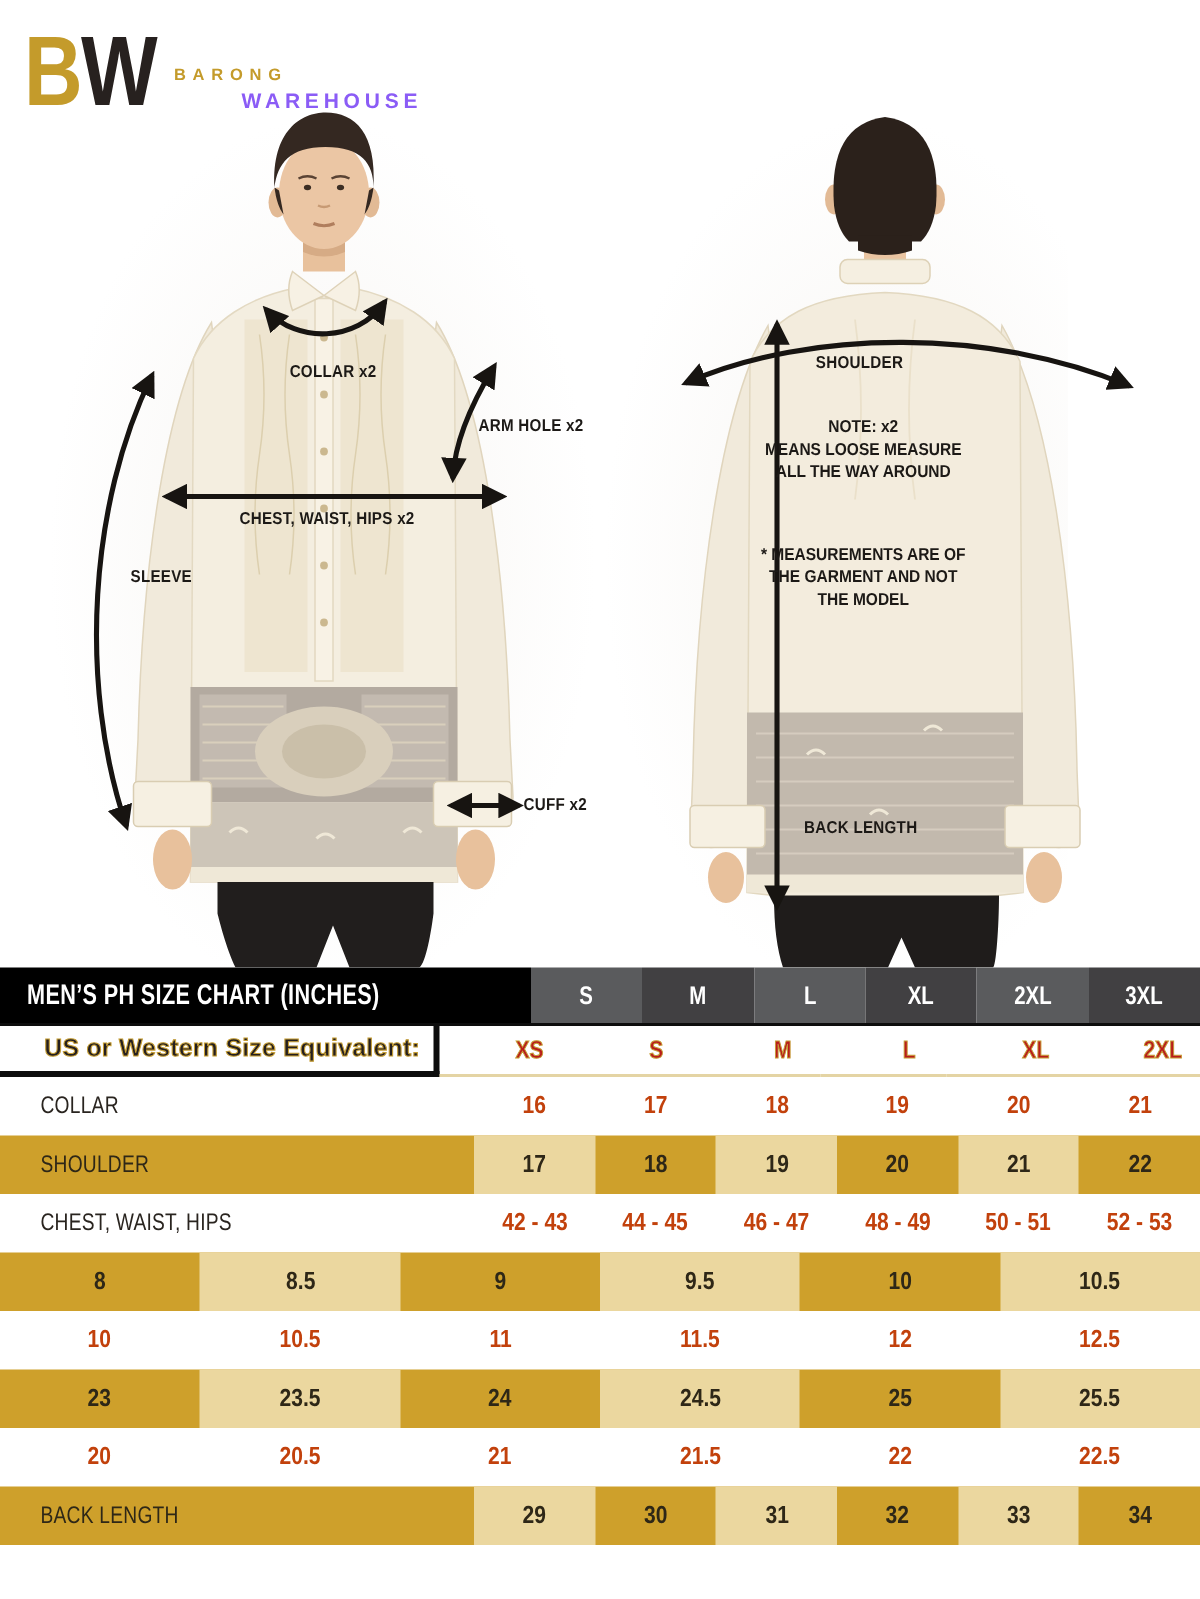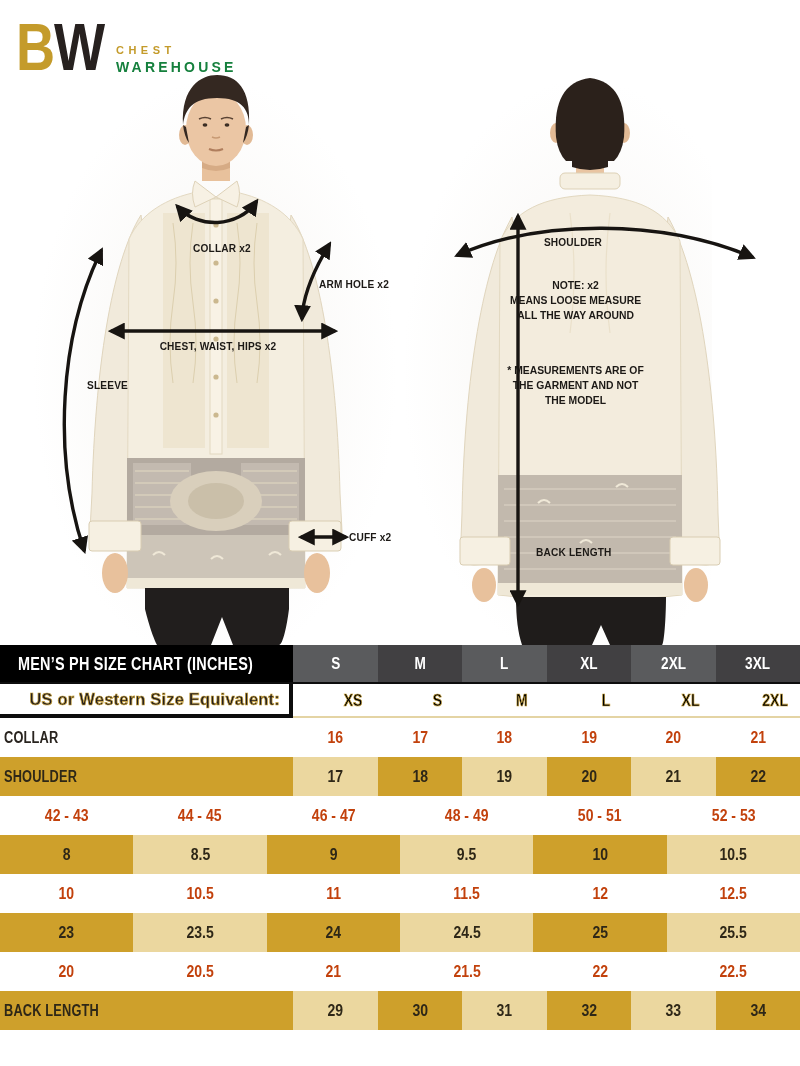--- a/index.html
+++ b/index.html
@@ -8,21 +8,21 @@
     position:relative;width:800px;height:1066px;background:#fff;overflow:hidden;
     font-family:"Liberation Sans",sans-serif;
   }
   
   .logo{position:absolute;left:16px;top:20px;display:flex;align-items:flex-start;}
   .logo-mark{display:flex;line-height:.82;font-weight:800;letter-spacing:-10px;}
   .logo-b{font-size:66px;color:#c49b2b;transform:scaleX(.82);transform-origin:left top;}
   .logo-w{font-size:66px;color:#27211f;transform:scaleX(.82);transform-origin:left top;}
   .logo-text{margin-left:10px;padding-top:24px;}
   .logo-barong{color:#c49b2b;font-size:11px;font-weight:700;letter-spacing:4.5px;}
-  .logo-warehouse{color:#15803d;font-size:14px;font-weight:700;letter-spacing:3.2px;margin-top:3px;}
+  .logo-warehouse{color:#8b5cf6;font-size:14px;font-weight:700;letter-spacing:3.2px;margin-top:3px;margin-left:45px;}
   
   .photo-area{
     position:absolute;left:0;top:73px;width:712px;height:572px;
     background:
       radial-gradient(260px 420px at 215px 300px, #f6f4f1 0%, rgba(255,255,255,0) 70%),
       radial-gradient(260px 420px at 585px 300px, #f6f4f1 0%, rgba(255,255,255,0) 70%);
   }
   .fig{position:absolute;top:0;width:340px;height:572px;}
   .fig-front{left:45px;}
   .fig-back{left:420px;}
@@ -31,61 +31,61 @@
     position:absolute;font-size:11.5px;font-weight:700;color:#1c1916;
     letter-spacing:.2px;white-space:nowrap;transform:scaleX(.88);transform-origin:left center;
   }
   .mlabel.center{text-align:center;transform-origin:center;}
   .note-block{position:absolute;text-align:center;font-size:11.5px;font-weight:700;color:#1c1916;line-height:15px;transform:scaleX(.9);}
   
   .size-table{position:absolute;left:0;top:645px;width:800px;}
   .t-row{display:flex;width:800px;}
   .t-head{height:37px;}
   .t-title{
-    width:293px;background:#000;color:#fff;display:flex;align-items:center;
+    width:354px;background:#000;color:#fff;display:flex;align-items:center;
     padding-left:18px;font-size:19px;font-weight:600;
   }
   .t-title span{transform:scaleX(.76);transform-origin:left center;white-space:nowrap;letter-spacing:.3px;}
   .t-size{flex:1;display:flex;align-items:center;justify-content:center;color:#fff;font-size:17px;font-weight:700;}
   .t-size:nth-child(even){background:#5a5b5d;}
   .t-size:nth-child(odd){background:#414042;}
   .t-size span{transform:scaleX(.8);}
   .t-us{height:36px;background:#fff;border-top:2px solid #0d0d0d;}
   .us-label{
     width:293px;display:flex;align-items:center;justify-content:flex-end;padding-right:9px;
     border-right:4px solid #0d0d0d;border-bottom:4px solid #0d0d0d;
     font-size:16.5px;font-weight:800;color:#241f20;letter-spacing:.2px;
     -webkit-text-stroke:.7px #c59d33;white-space:nowrap;
   }
-  .t-us .t-val{border-bottom:2px solid #e4d4a4;-webkit-text-stroke:.7px #c59d33;color:#000000;padding-left:35px;}
+  .t-us .t-val{border-bottom:2px solid #e4d4a4;-webkit-text-stroke:.7px #c59d33;color:#b91c1c;padding-left:35px;}
   .t-val{flex:1;display:flex;align-items:center;justify-content:center;font-size:16.5px;font-weight:700;color:#c2410c;}
   .t-val span{transform:scaleX(.85);white-space:nowrap;}
   .t-data{height:39px;}
   .t-label{
     width:293px;display:flex;align-items:center;padding-left:4px;
-    font-size:16px;font-weight:700;color:#29241f;
+    font-size:16px;font-weight:400;color:#29241f;margin-left:23px;
   }
   .t-label span{transform:scaleX(.8);transform-origin:left center;white-space:nowrap;letter-spacing:.2px;}
   .r-white{background:#fff;}
   .r-gold{background:#cea02b;}
   .r-gold .t-label,.r-gold .t-val{color:#2e2717;}
   .r-gold .t-val:nth-child(even){background:#ebd79f;}
 </style>
 </head>
 <body>
 
 <div class="canvas">
 
   <div class="logo">
     <div class="logo-mark">
       <span class="logo-b">B</span>
       <span class="logo-w">W</span>
     </div>
     <div class="logo-text">
-      <div class="logo-barong">CHEST</div>
+      <div class="logo-barong">BARONG</div>
       <div class="logo-warehouse">WAREHOUSE</div>
     </div>
   </div>
 
   <div class="photo-area">
 
     <svg class="fig fig-front" viewBox="0 0 340 572">
       <ellipse cx="140" cy="62" rx="6" ry="10" fill="#e2ba95"></ellipse>
       <ellipse cx="202" cy="62" rx="6" ry="10" fill="#e2ba95"></ellipse>
       <path d="M157,86 L185,86 L185,108 L157,108 Z" fill="#e8c19c"></path>
@@ -292,20 +292,23 @@
         </div>
       <div class="t-val">
           <span>21</span>
         </div>
       <div class="t-val">
           <span>22</span>
         </div>
     </div>
 
     <div class="t-row t-data r-white">
+      <div class="t-label">
+          <span>CHEST, WAIST, HIPS</span>
+        </div>
       <div class="t-val">
           <span>42 - 43</span>
         </div>
       <div class="t-val">
           <span>44 - 45</span>
         </div>
       <div class="t-val">
           <span>46 - 47</span>
         </div>
       <div class="t-val">

